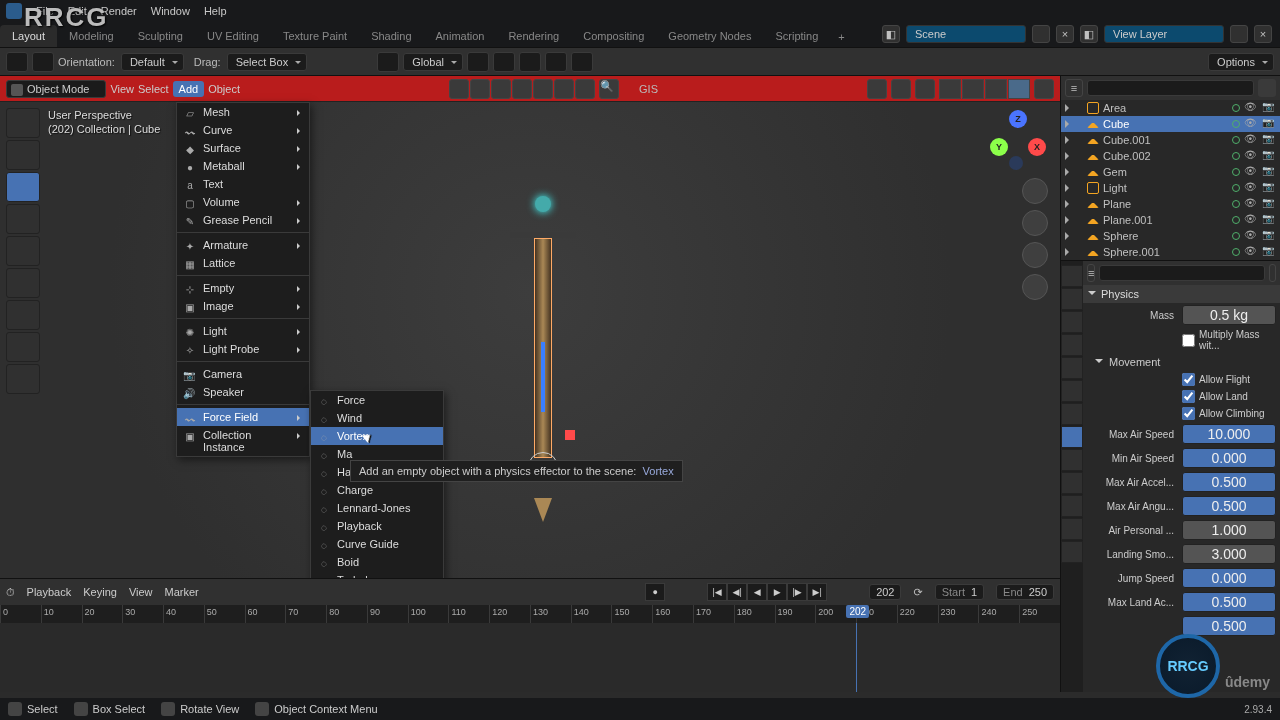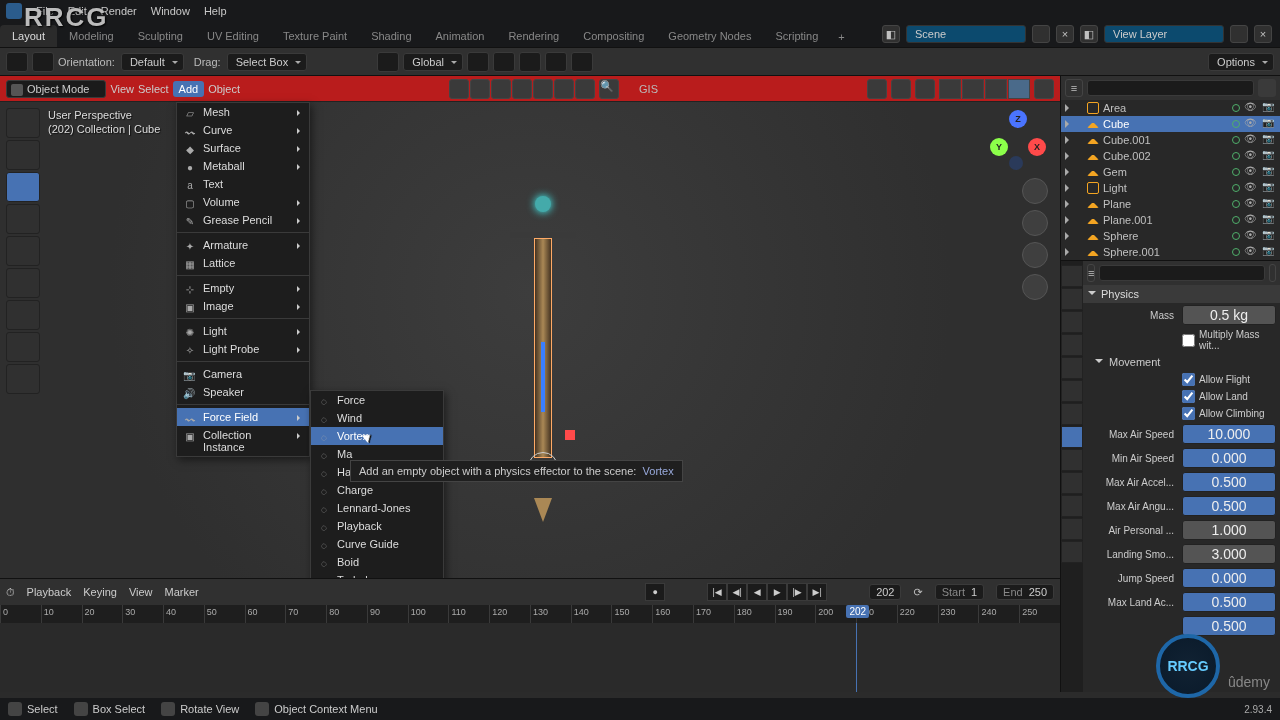--- a/index.html
+++ b/index.html
@@ -132,21 +132,21 @@
   
   .statusbar { position: absolute; left: 0; right: 0; bottom: 0; height: 22px; background: #18191b; display: flex; align-items: center; padding: 0 8px; gap: 16px; }
   .sb-item { display: flex; align-items: center; gap: 5px; color: #ccc; }
   .sb-ic { width: 14px; height: 14px; background: #444; border-radius: 3px; }
   .sb-right { margin-left: auto; display: flex; gap: 12px; color: #aaa; font-size: 10px; }
 
   
   .wm { position: absolute; color: rgba(255,255,255,0.07); font-size: 42px; font-weight: bold; letter-spacing: 2px; pointer-events: none; }
   .wm2 { position: absolute; color: rgba(255,255,255,0.04); font-size: 28px; pointer-events: none; }
   .rrcg-top { position: absolute; top: 2px; left: 24px; color: #bbb; font-size: 26px; font-weight: 800; letter-spacing: 2px; z-index: 50; text-shadow: 1px 1px 2px #000; }
-  .udemy-logo { position: absolute; right: 10px; bottom: 30px; color: #888; font-size: 14px; font-weight: normal; }
+  .udemy-logo { position: absolute; right: 10px; bottom: 30px; color: #888; font-size: 14px; font-weight: bold; }
   .badge-br { position: absolute; right: 60px; bottom: 22px; width: 64px; height: 64px; border: 4px solid #1e67a8; border-radius: 50%; display: flex; align-items: center; justify-content: center; color: #6cf; font-weight: 800; font-size: 14px; background: radial-gradient(circle,#123,#0a1a2a); }
 </style>
 </head>
 <body>
 
 <div class="rrcg-top">RRCG</div>
 <div class="wm" style="top:140px; left:130px">RRCG</div>
 <div class="wm" style="top:160px; left:690px">RRCG</div>
 <div class="wm" style="top:420px; left:120px">RRCG</div>
 <div class="wm" style="top:420px; left:690px">RRCG</div>

